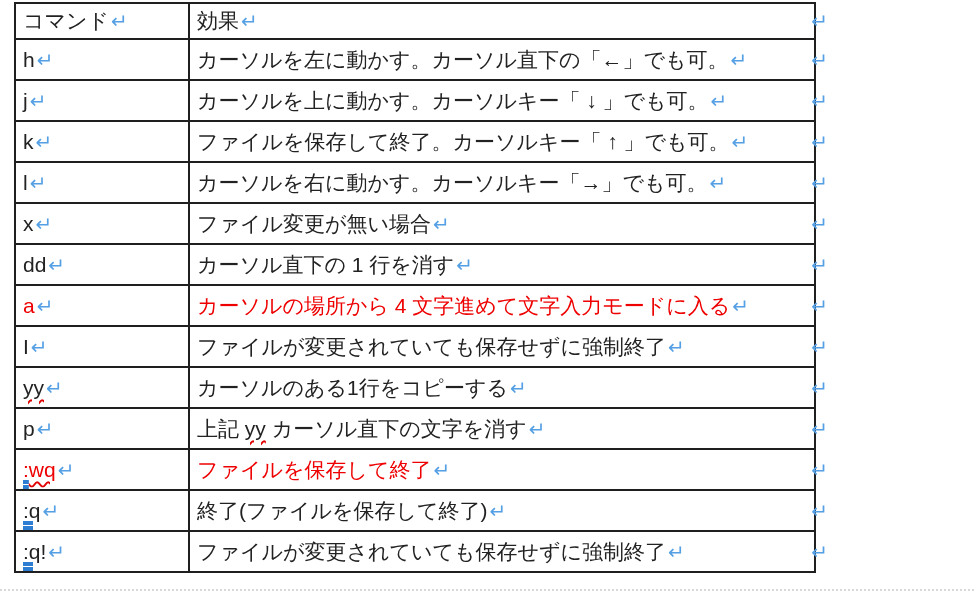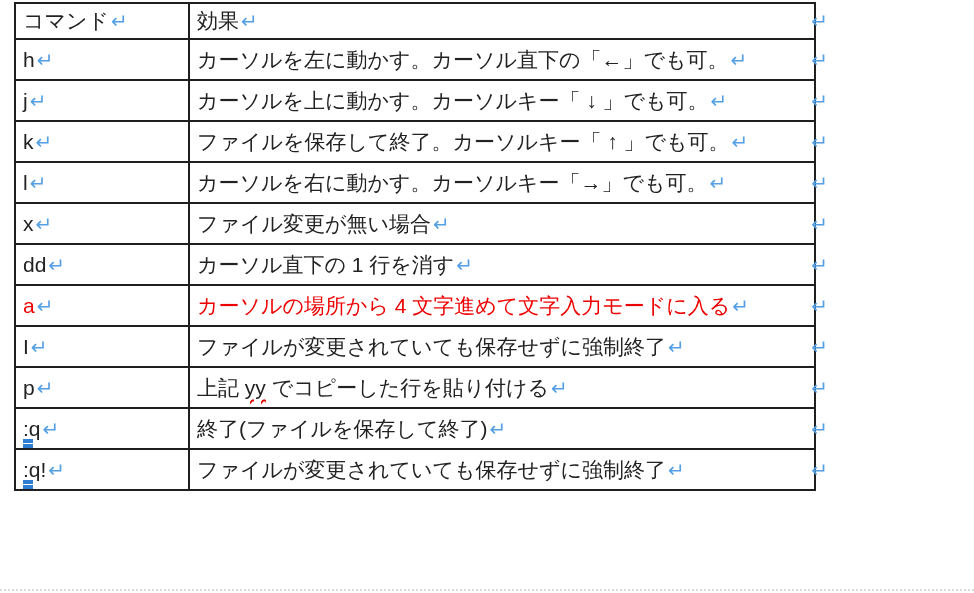--- a/index.html
+++ b/index.html
@@ -118,22 +118,30 @@
         </tr>
         <tr>
           <td class="cell"><span class="seg red">a</span><span class="ret">↵</span></td>
           <td class="cell"><span class="seg red">カーソルの場所から 4 文字進めて文字入力モードに入る</span><span class="ret">↵</span><span class="rowend">↵</span></td>
         </tr>
         <tr>
           <td class="cell"><span class="seg ">I</span><span class="ret">↵</span></td>
           <td class="cell"><span class="seg ">ファイルが変更されていても保存せずに強制終了</span><span class="ret">↵</span><span class="rowend">↵</span></td>
         </tr>
         <tr>
+          <td class="cell"><span class="seg spell">yy</span><span class="ret">↵</span></td>
+          <td class="cell"><span class="seg ">カーソルのある1行をコピーする</span><span class="ret">↵</span><span class="rowend">↵</span></td>
+        </tr>
+        <tr>
           <td class="cell"><span class="seg ">p</span><span class="ret">↵</span></td>
-          <td class="cell"><span class="seg ">上記 </span><span class="seg spell">yy</span><span class="seg "> でコピーした行を貼り付ける</span><span class="ret">↵</span><span class="rowend">↵</span></td>
+          <td class="cell"><span class="seg ">上記 </span><span class="seg spell">yy</span><span class="seg "> カーソル直下の文字を消す</span><span class="ret">↵</span><span class="rowend">↵</span></td>
+        </tr>
+        <tr>
+          <td class="cell"><span class="seg red grammar">:</span><span class="seg red spell">wq</span><span class="ret">↵</span></td>
+          <td class="cell"><span class="seg red">ファイルを保存して終了</span><span class="ret">↵</span><span class="rowend">↵</span></td>
         </tr>
         <tr>
           <td class="cell"><span class="seg grammar">:q</span><span class="ret">↵</span></td>
           <td class="cell"><span class="seg ">終了(ファイルを保存して終了)</span><span class="ret">↵</span><span class="rowend">↵</span></td>
         </tr>
         <tr>
           <td class="cell"><span class="seg grammar">:q</span><span class="seg ">!</span><span class="ret">↵</span></td>
           <td class="cell"><span class="seg ">ファイルが変更されていても保存せずに強制終了</span><span class="ret">↵</span><span class="rowend">↵</span></td>
         </tr>
       </tbody>

